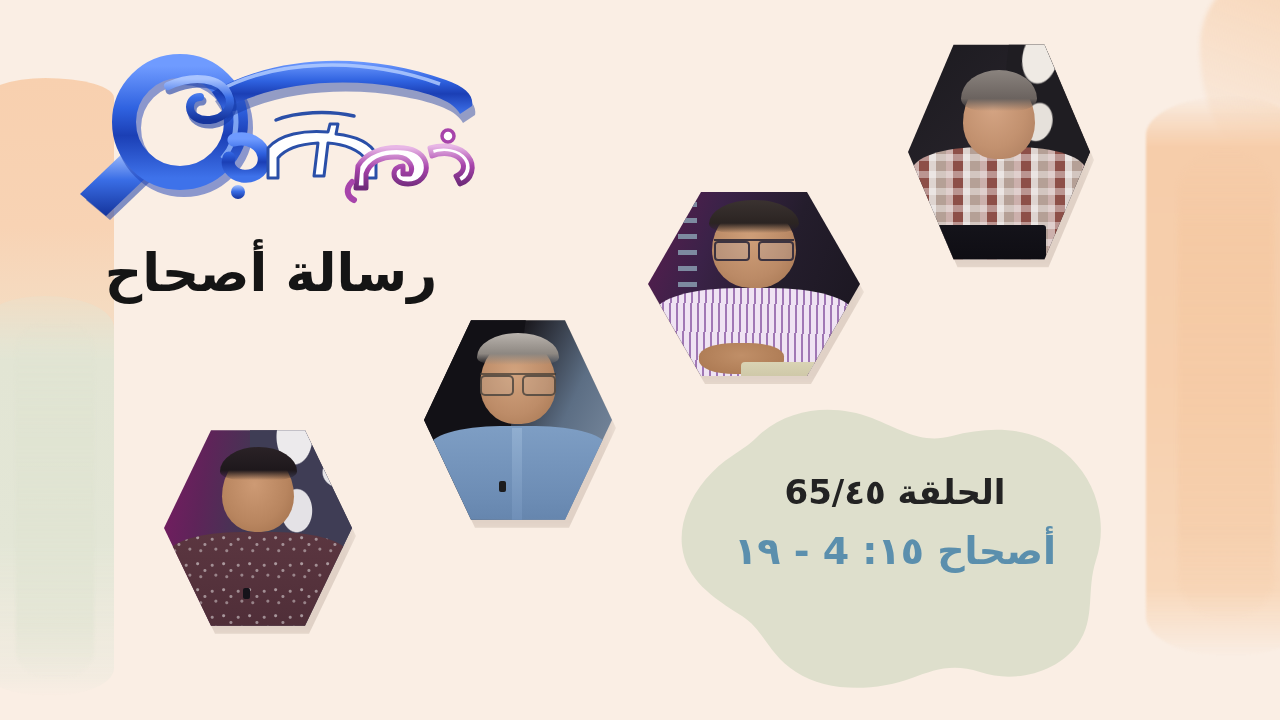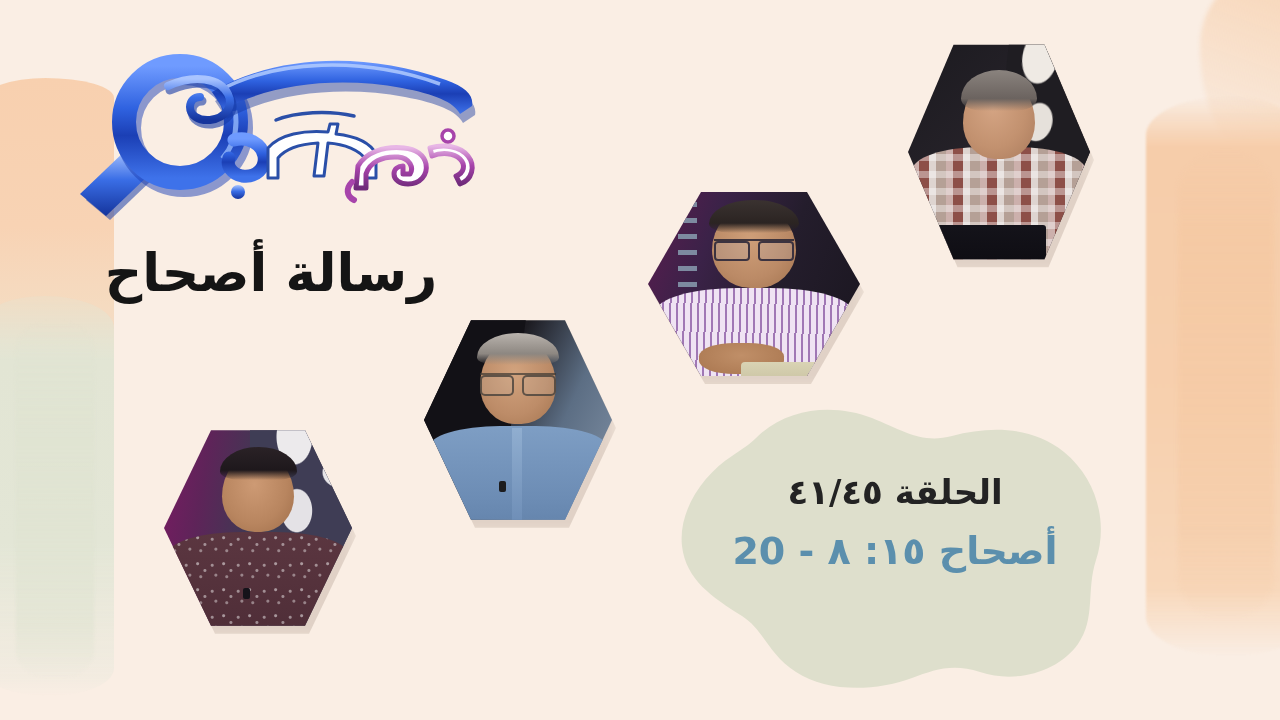--- a/index.html
+++ b/index.html
@@ -345,17 +345,17 @@
                  C112,43 114,35 108,29 C102,23 90,22 80,26 Z" fill="#ffffff" stroke="url(#gMag)" stroke-width="5" stroke-linejoin="round"></path>
         <circle cx="96" cy="6" r="6" fill="#ffffff" stroke="#a744ab" stroke-width="3.5"></circle>
         <path d="M0,52 C-6,58 -6,66 2,70" fill="none" stroke="#a744ab" stroke-width="6" stroke-linecap="round"></path>
       </g>
     </svg>
   </div>
 
   <div class="prog-title">رسالة أصحاح</div>
 
   <div class="ep-wrap">
-    <div class="ep-line">الحلقة ٤١/٤٥</div>
-    <div class="ep-ref">أصحاح ١٥: ٨ - 20</div>
+    <div class="ep-line">الحلقة 65/٤٥</div>
+    <div class="ep-ref">أصحاح ١٥: 4 - ١٩</div>
   </div>
 
 </div>
 
 </body></html>

